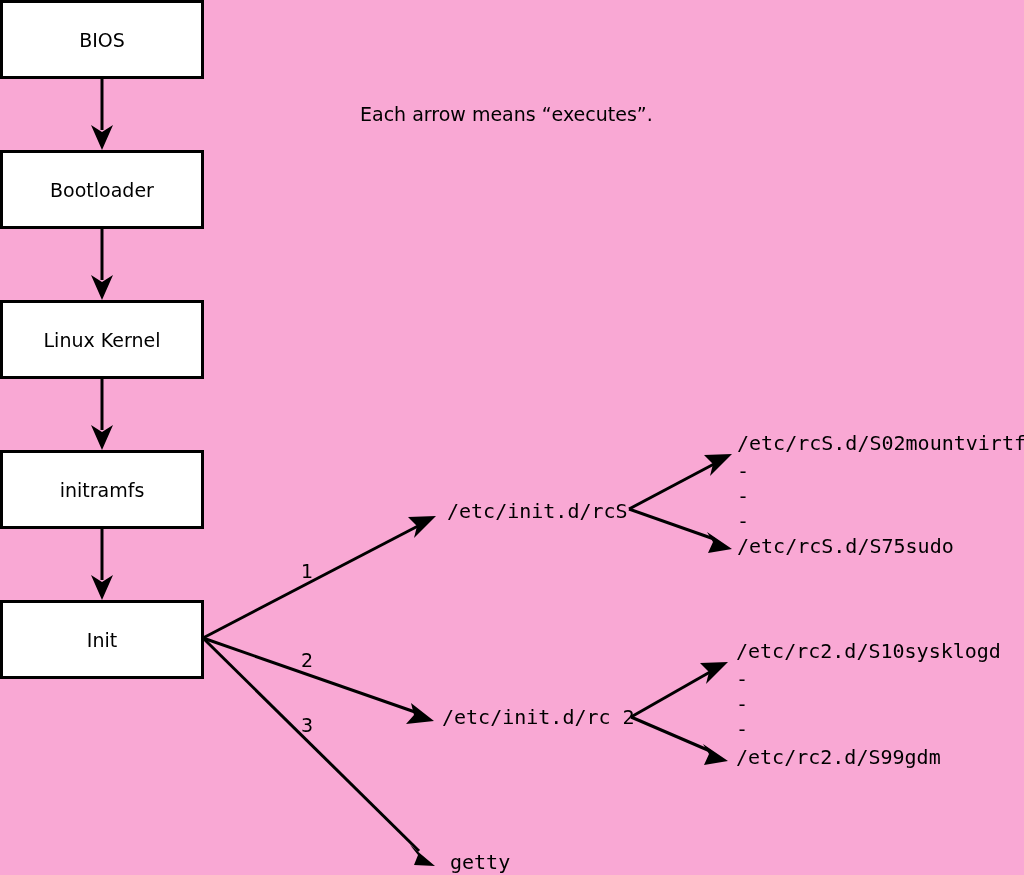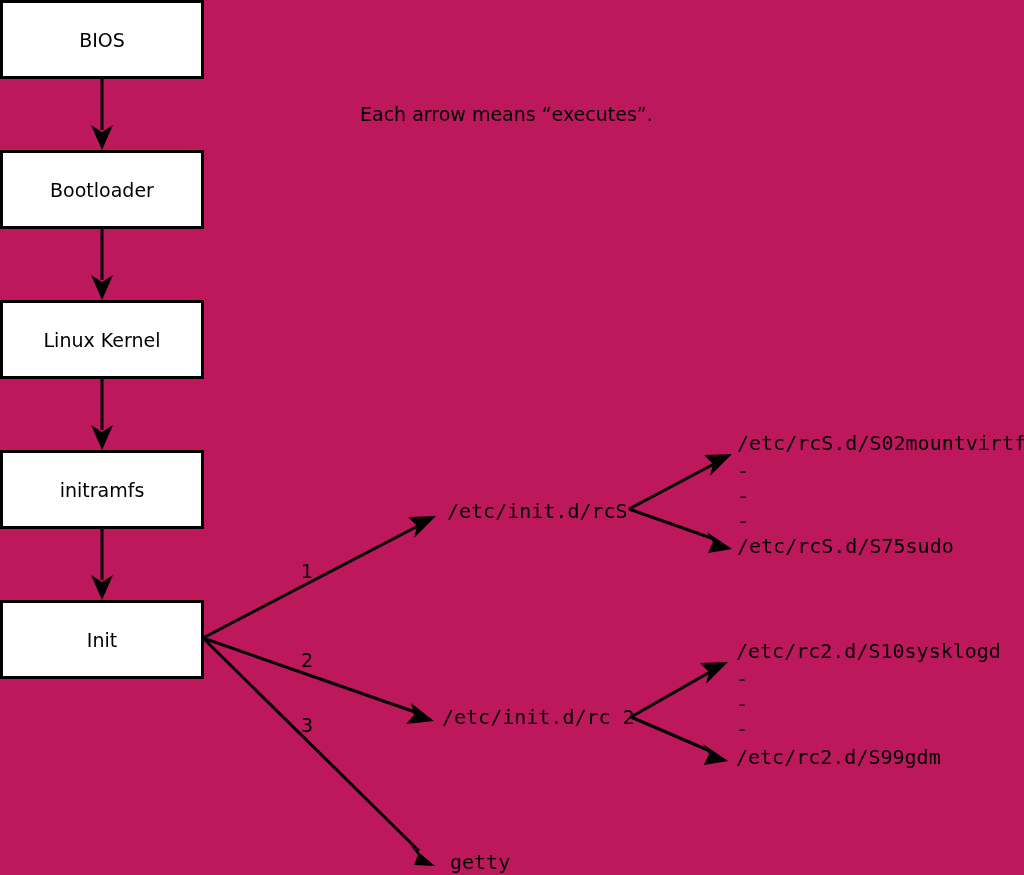--- a/index.html
+++ b/index.html
@@ -10,21 +10,21 @@
   body {
     width: 1024px;
     height: 875px;
     overflow: hidden;
     font-family: "Liberation Sans", sans-serif;
   }
   #diagram-root {
     position: relative;
     width: 1024px;
     height: 875px;
-    background: #be185d;
+    background: #f9a8d4;
   }
   svg.diagram-canvas {
     position: absolute;
     top: 0;
     left: 0;
     width: 1024px;
     height: 875px;
     display: block;
   }
   .stage-box {

